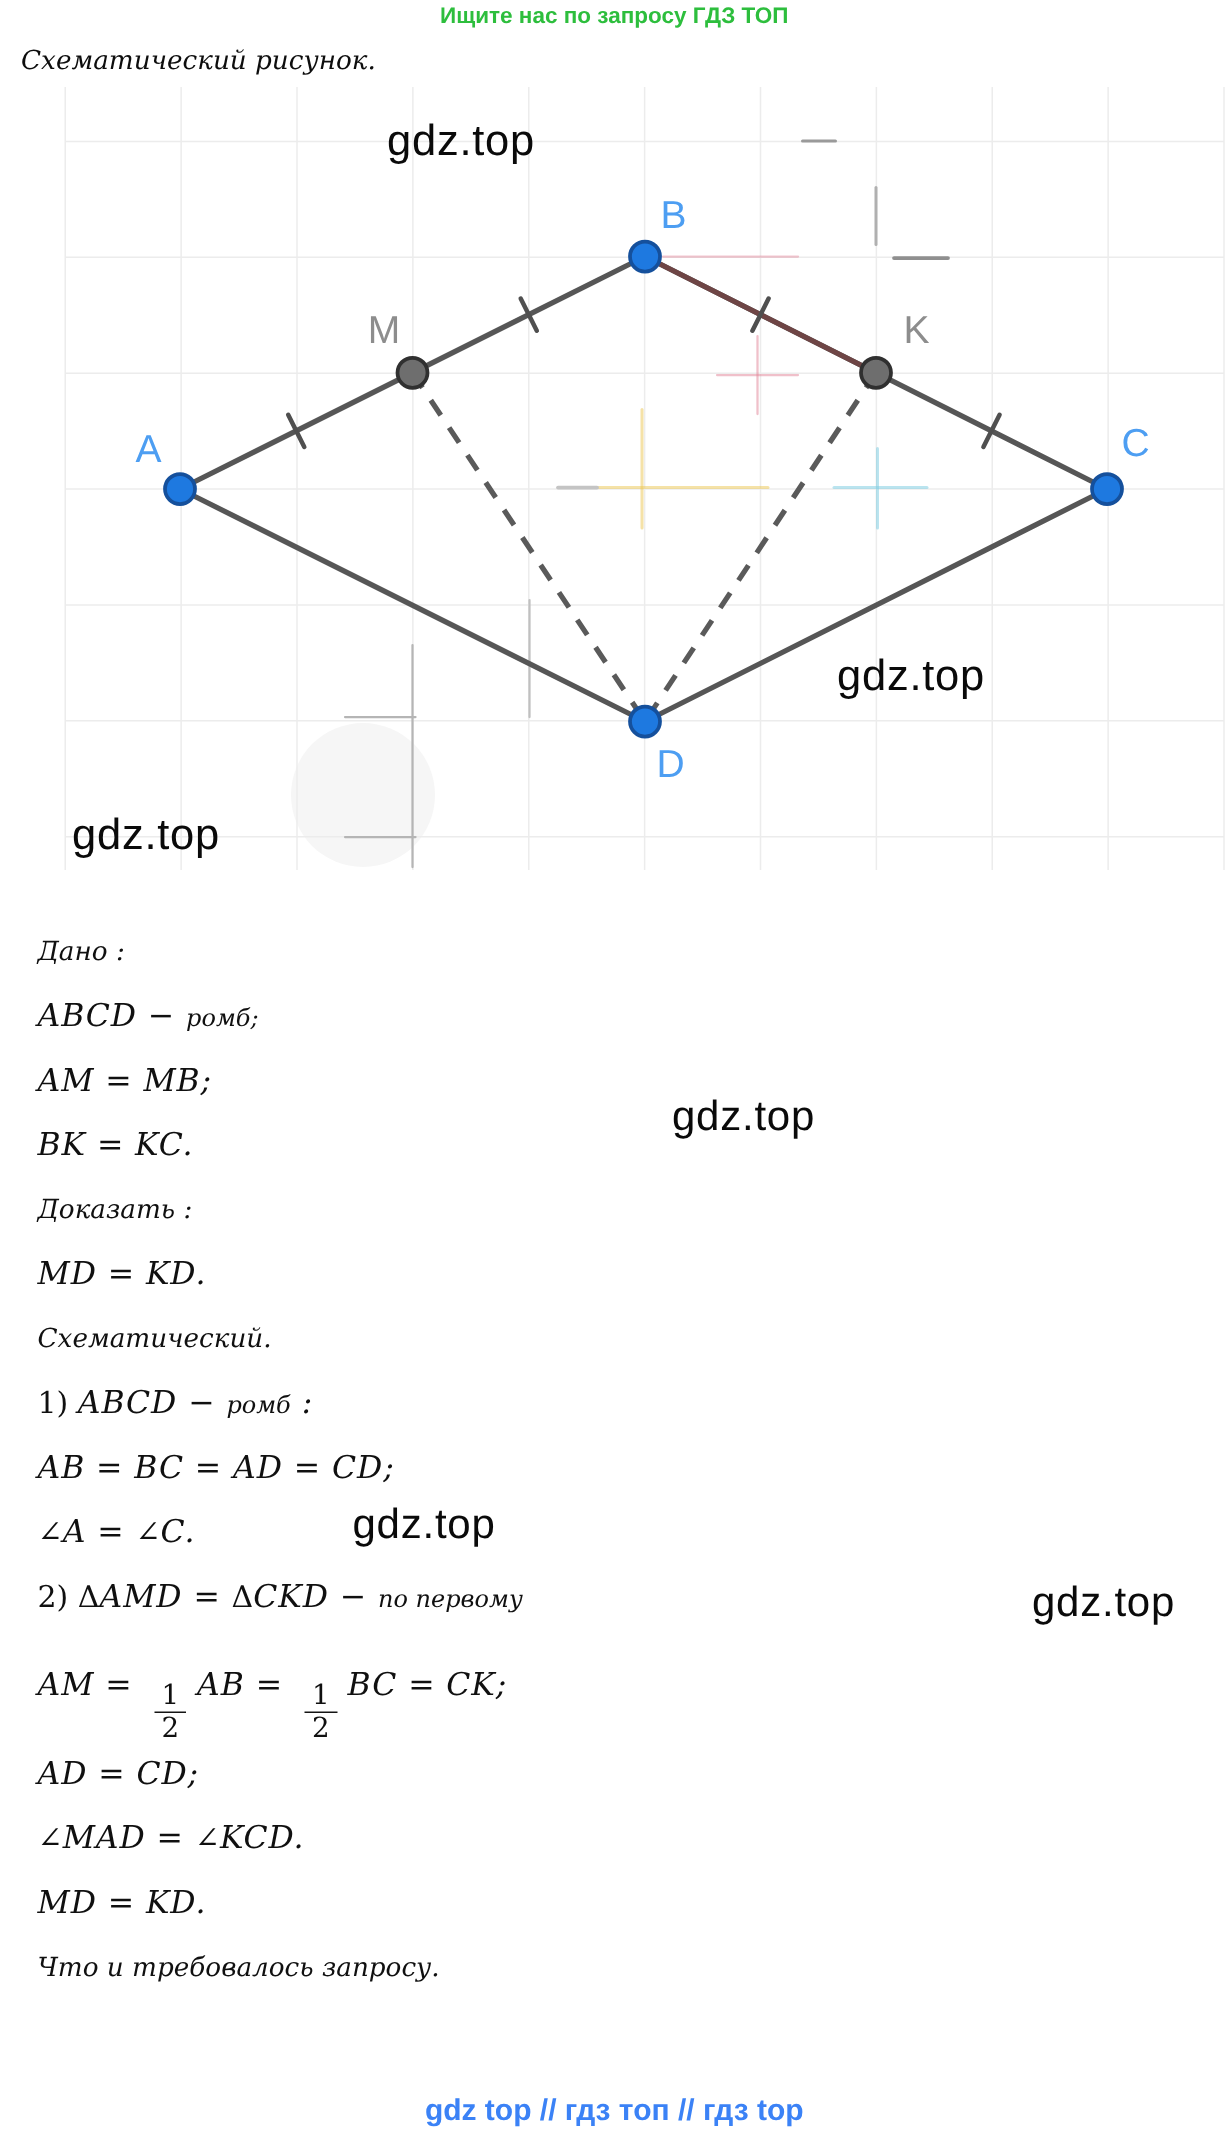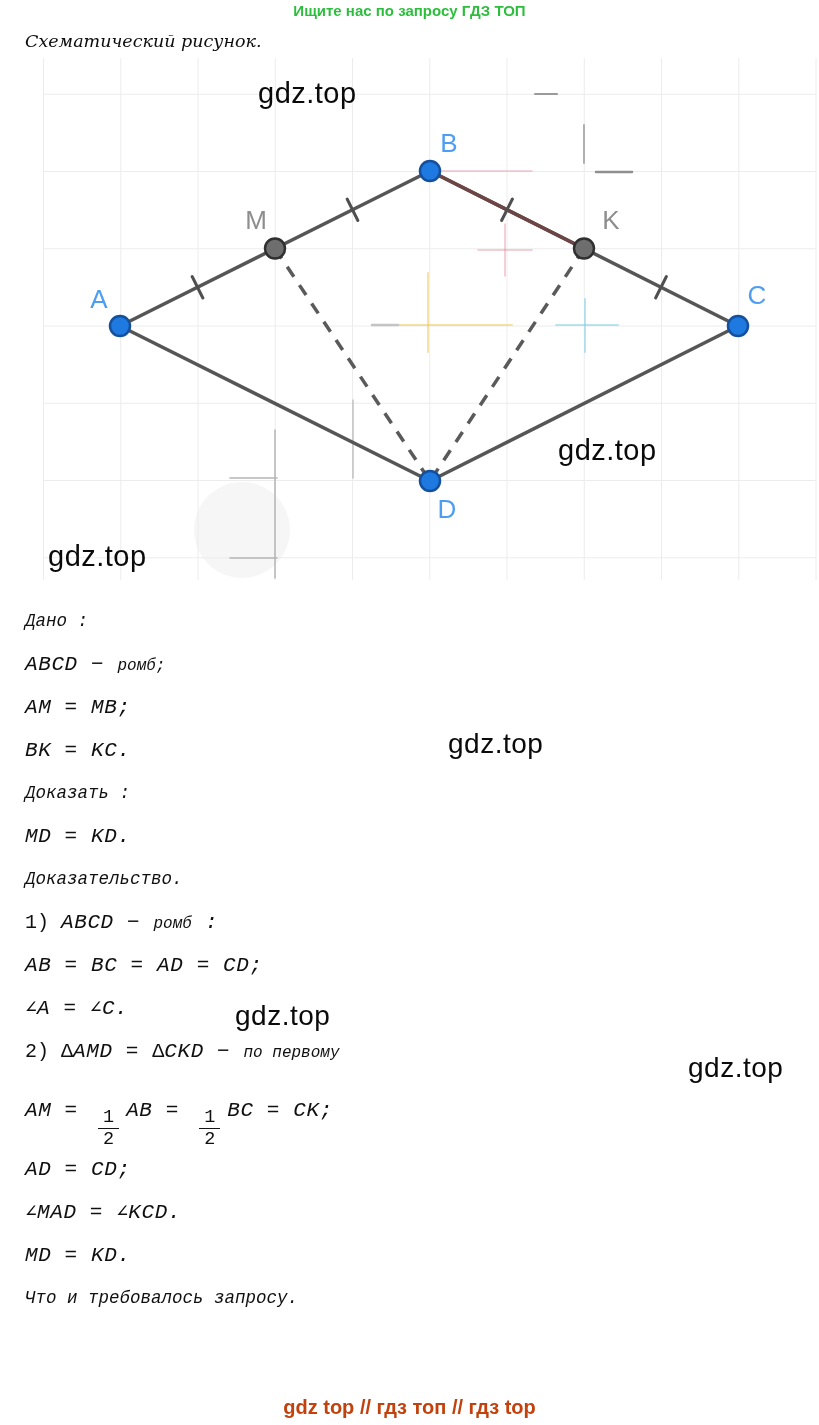--- a/index.html
+++ b/index.html
@@ -5,25 +5,25 @@
   html,body{margin:0;padding:0}
   body{
     width:819px;height:1425px;background:#ffffff;position:relative;overflow:hidden;
     font-family:"DejaVu Serif",serif;color:#101010;
   }
   .banner{
     position:absolute;top:2px;left:0;width:100%;text-align:center;
     font-family:"Liberation Sans",sans-serif;font-size:15px;font-weight:600;
   }
   .subtitle{
-    position:absolute;top:31px;left:25px;
+    position:absolute;top:31px;left:14px;
     font-style:italic;font-size:17.5px;color:#0d0d0d;
   }
   #diagram{position:absolute;left:0;top:58px;}
-  .solution{position:absolute;left:25px;top:600px;width:780px;font-family:Liberation Mono, monospace;}
+  .solution{position:absolute;left:25px;top:613px;width:780px;}
   .line{height:43px;line-height:43px;white-space:nowrap;}
   .line.tall{height:75px;line-height:75px;}
   .seg-lbl{font-style:italic;font-size:17.5px;}
   .seg-m{font-style:italic;font-size:21px;letter-spacing:0.6px;}
   .seg-up{font-style:normal;font-size:20px;}
   .seg-sm{font-style:italic;font-size:16px;}
   .frac{
     display:inline-flex;flex-direction:column;align-items:center;
     vertical-align:-6px;margin:0 7px;line-height:1.05;font-size:18.5px;font-style:normal;
   }
@@ -107,35 +107,35 @@
     <text x="48" y="508" fill="#0a0a0a" font-size="29" font-family="Liberation Sans, sans-serif" letter-spacing="0.5">gdz.top</text>
   </svg>
 
 <div class="solution">
     <div class="line"><span class="seg-lbl">Дано :</span></div>
     <div class="line"><span class="seg-m">ABCD − </span><span class="seg-sm">ромб;</span></div>
     <div class="line"><span class="seg-m">AM = MB;</span></div>
     <div class="line"><span class="seg-m">BK = KC.</span></div>
     <div class="line"><span class="seg-lbl">Доказать :</span></div>
     <div class="line"><span class="seg-m">MD = KD.</span></div>
-    <div class="line"><span class="seg-lbl">Доказательство.</span></div>
+    <div class="line"><span class="seg-lbl">Схематический.</span></div>
     <div class="line"><span class="seg-up">1) </span><span class="seg-m">ABCD − </span><span class="seg-sm">ромб</span><span class="seg-m"> :</span></div>
     <div class="line"><span class="seg-m">AB = BC = AD = CD;</span></div>
     <div class="line"><span class="seg-up">∠</span><span class="seg-m">A</span><span class="seg-m"> = </span><span class="seg-up">∠</span><span class="seg-m">C.</span></div>
     <div class="line"><span class="seg-up">2) </span><span class="seg-up">Δ</span><span class="seg-m">AMD</span><span class="seg-m"> = </span><span class="seg-up">Δ</span><span class="seg-m">CKD − </span><span class="seg-sm">по первому</span></div>
     <div class="line tall"><span class="seg-m">AM = </span><span class="frac">
         <span class="num">1</span>
         <span class="den">2</span>
       </span><span class="seg-m">AB = </span><span class="frac">
         <span class="num">1</span>
         <span class="den">2</span>
       </span><span class="seg-m">BC = CK;</span></div>
     <div class="line"><span class="seg-m">AD = CD;</span></div>
     <div class="line"><span class="seg-up">∠</span><span class="seg-m">MAD</span><span class="seg-m"> = </span><span class="seg-up">∠</span><span class="seg-m">KCD.</span></div>
     <div class="line"><span class="seg-m">MD = KD.</span></div>
     <div class="line"><span class="seg-lbl">Что и требовалось запросу.</span></div>
   </div>
 
-<div class="footer" style="color: #c2410c;">gdz top  //  гдз топ  //  гдз top</div>
+<div class="footer" style="color: #3b82f6;">gdz top  //  гдз топ  //  гдз top</div>
 
 <div class="wm-text" style="left: 448px; top: 728px;">gdz.top</div>
 <div class="wm-text" style="left: 235px; top: 1000px;">gdz.top</div>
 <div class="wm-text" style="left: 688px; top: 1052px;">gdz.top</div>
 
 </body></html>

